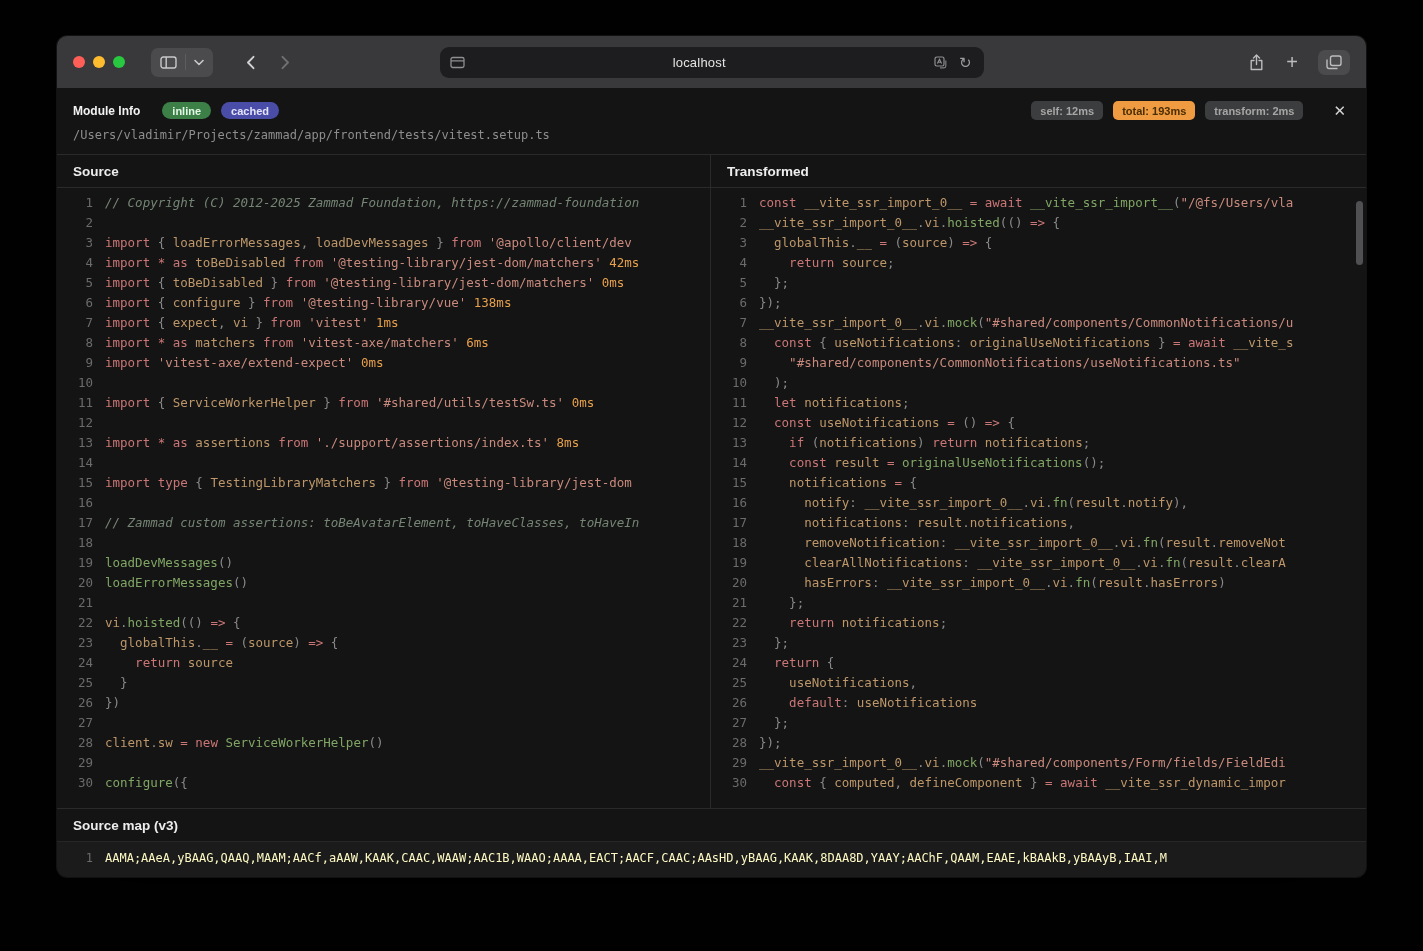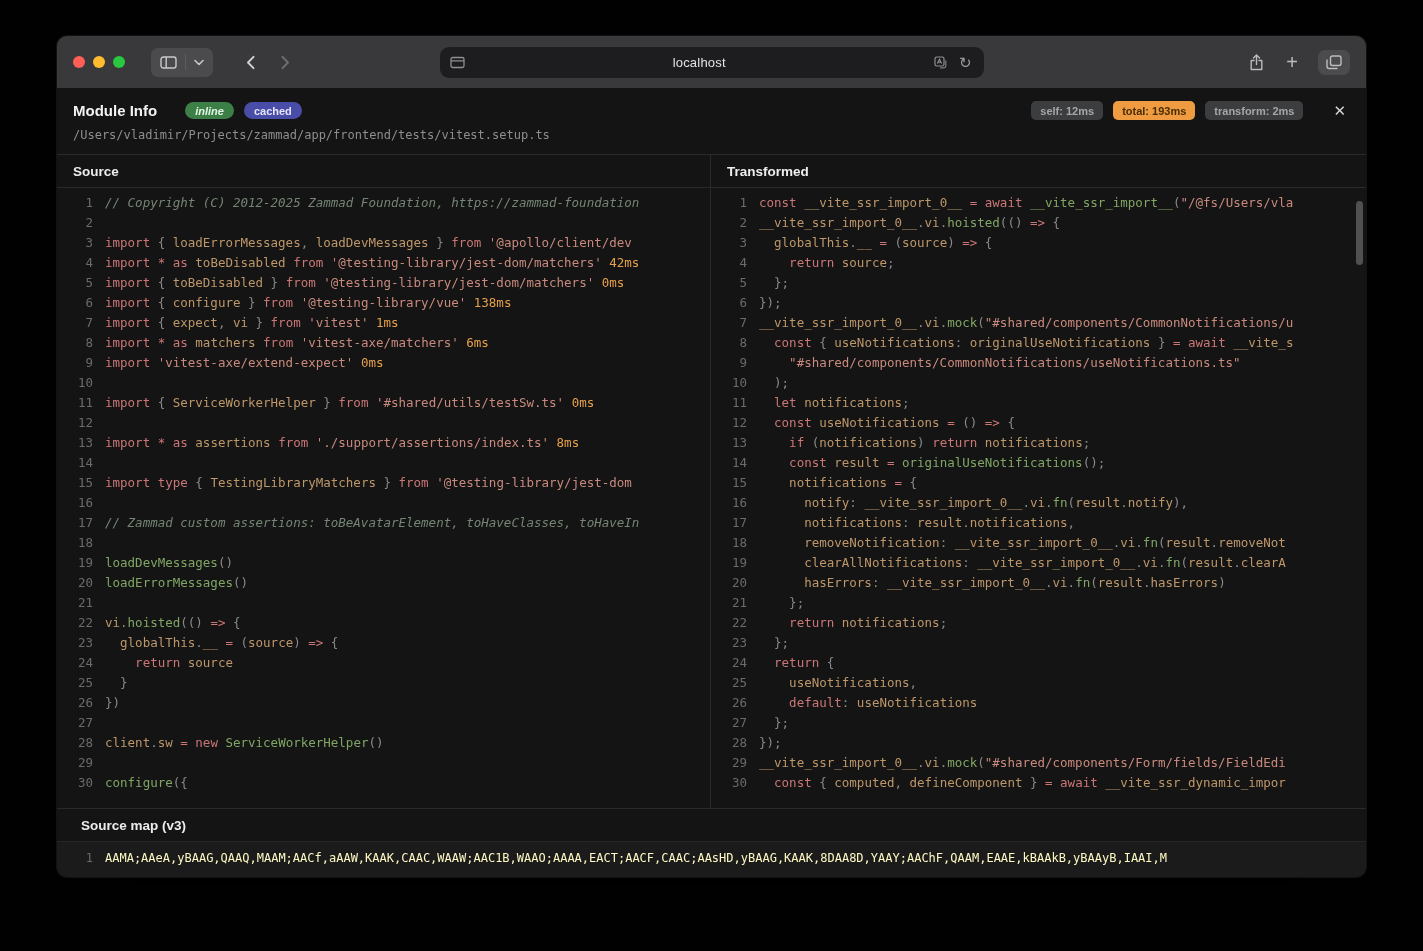--- a/index.html
+++ b/index.html
@@ -55,23 +55,23 @@
 
   .right-cluster { margin-left:auto; display:flex; align-items:center; gap:18px; color:#bcbcbe; }
   .icon-btn { background:none; border:none; color:#bcbcbe; display:flex; align-items:center; padding:2px; cursor:default; }
   .plus-glyph { font-size:20px; line-height:1; font-weight:400; }
   .tabs-btn { background:#4b4b4e; border-radius:7px; padding:5px 8px; }
 
   
   .page { flex:1; display:flex; flex-direction:column; background:#141414; min-height:0; }
   .pageheader { padding:13px 16px 12px; }
   .ph-row { display:flex; align-items:center; gap:10px; }
-  .ph-title { font-weight:700; font-size:15px; color:#f2f2f2; margin-right:18px; }
+  .ph-title { font-weight:700; font-size:12px; color:#f2f2f2; margin-right:12px; }
   .badge { font-size:11px; font-weight:700; padding:2.5px 10px; border-radius:9px; }
-  .badge-green { background:var(--badge-inline-bg,#3c8048); color:var(--badge-inline-text,#e3f6e6);font-style:italic; }
+  .badge-green { background:var(--badge-inline-bg,#3c8048); color:var(--badge-inline-text,#e3f6e6); }
   .badge-indigo { background:var(--badge-cached-bg,#4a4da8); color:var(--badge-cached-text,#e4e4fb); }
   .spacer { flex:1; }
   .timing { font-size:11px; font-weight:700; padding:3.5px 9px; border-radius:5px; }
   .timing.gray { background:var(--timing-gray-bg,#3c3d3f); color:var(--timing-gray-text,#a6a6a6); }
   .timing.orange { background:var(--timing-orange-bg,#ee9b42); color:var(--timing-orange-text,#4a2d00); }
   .close-btn { background:none; border:none; color:#d4d4d4; font-size:15px; margin-left:16px; padding:0 4px; cursor:default; }
   .ph-path { margin-top:8px; font-family:"DejaVu Sans Mono", monospace; font-size:12px; color:#8e8e8e; }
 
   
   .panes { flex:1; display:flex; border-top:1px solid #2a2a2a; min-height:0; }
@@ -91,21 +91,21 @@
   .tk-fn  { color:var(--fn,#80a665); }
   .tk-str { color:var(--str,#c98a7d); }
   .tk-cmt { color:var(--cmt,#758575);font-style:italic; }
   .tk-pun { color:var(--pun,#8a8a8a); }
   .tk-pln { color:var(--pln,#dbd7ca); }
   .tk-time{ color:var(--time,#e8a14b); }
   .vscroll { position:absolute; right:3px; top:46px; width:7px; height:64px; border-radius:4px; background:#505053; }
 
   
   .sourcemap { flex:0 0 auto; border-top:1px solid #2a2a2a; }
-  .sm-title { font-weight:700; font-size:13.5px; color:#ededed; padding:9px 24px 8px; }
+  .sm-title { font-weight:700; font-size:13.5px; color:#ededed; padding:9px 16px 8px; }
   .sm-strip {
     background:#1b1b1b; border-top:1px solid #262626;
     padding:9px 0 12px; display:flex; white-space:nowrap; overflow:hidden;
     font-family:"DejaVu Sans Mono", monospace; font-size:12px;
   }
   .sm-strip .ln { flex:0 0 36px; text-align:right; padding-right:12px; color:var(--line-number,#6b6b6b); }
   .sm-text { color:#fef9c3; }
 
   svg { display:block; }
 </style>

